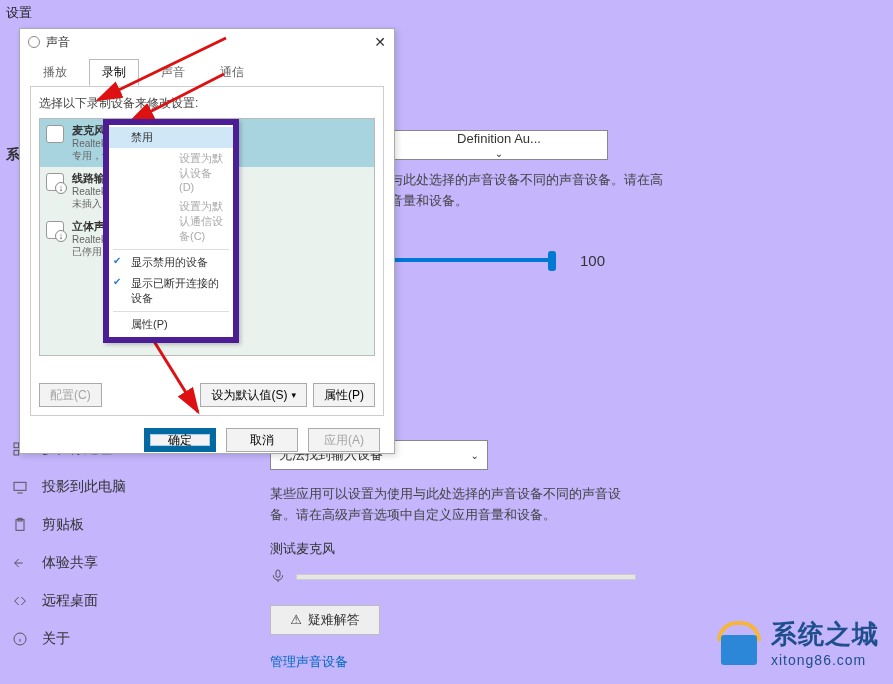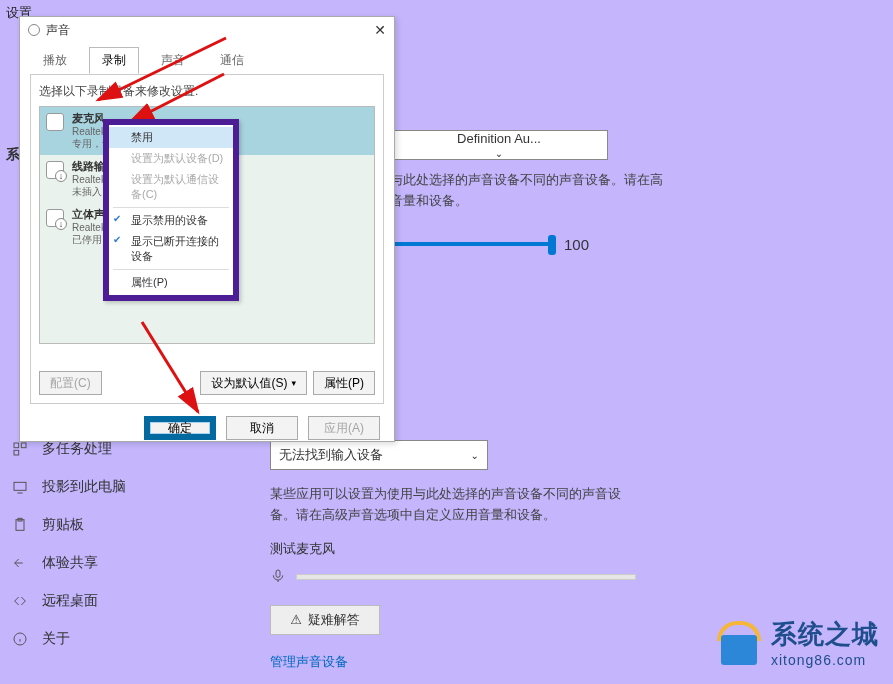--- a/index.html
+++ b/index.html
@@ -10,34 +10,34 @@
 .settings-title { position: absolute; top: 4px; left: 6px; font-size: 13px; color: #222; }
 .sidebar { position: absolute; left: 0; top: 60px; width: 240px; padding-left: 8px; }
 .sidebar-item { display: flex; align-items: center; height: 38px; gap: 14px; padding-left: 4px; color: #333; font-size: 14px; }
 .sidebar-item .icon { width: 16px; height: 16px; display: flex; align-items: center; justify-content: center; color: #555; }
 .sidebar-sys { position: absolute; left: 6px; top: 146px; font-size: 14px; font-weight: bold; }
 
 .content { position: absolute; left: 270px; top: 130px; right: 20px; }
 .dropdown { border: 1px solid #888; height: 30px; width: 218px; display: flex; align-items: center; justify-content: space-between; padding: 0 8px; background: #fff; font-size: 13px; }
 .chev { font-size: 10px; }
 .desc { font-size: 13px; color: #444; margin-top: 10px; line-height: 1.6; max-width: 370px; }
-.slider-row { margin-top: 24px; display: flex; align-items: center; gap: 10px; }
+.slider-row { margin-top: 40px; display: flex; align-items: center; gap: 26px; }
 .slider { position: relative; width: 278px; height: 4px; background: #0078d4; border-radius: 2px; }
 .slider .thumb { position: absolute; right: -2px; top: -7px; width: 8px; height: 20px; background: #0078d4; border-radius: 3px; }
 .slider-val { font-size: 15px; }
 
 .section2 { position: absolute; left: 270px; top: 440px; right: 20px; }
 .input-dd { border: 1px solid #888; height: 30px; width: 218px; display: flex; align-items: center; justify-content: space-between; padding: 0 8px; background: #fff; margin-bottom: 14px; }
 .mic-row { display: flex; align-items: center; gap: 10px; margin-top: 10px; }
 .mic-bar { flex: 0 0 340px; height: 6px; background: #e6e6e6; border: 1px solid #ccc; }
 .troubleshoot { margin-top: 18px; border: 1px solid #bbb; background: #eee; width: 110px; height: 30px; display: flex; align-items: center; justify-content: center; gap: 6px; font-size: 13px; }
 .link { color: #0067c0; margin-top: 18px; display: inline-block; font-size: 13px; }
 
 
-.dialog { position: absolute; left: 19px; top: 16px; width: 376px; height: 426px; background: #fff; border: 1px solid #aaa; box-shadow: 2px 2px 6px rgba(0,0,0,0.15); }
+.dialog { position: absolute; left: 19px; top: 28px; width: 376px; height: 426px; background: #fff; border: 1px solid #aaa; box-shadow: 2px 2px 6px rgba(0,0,0,0.15); }
 .dlg-title { display: flex; justify-content: space-between; align-items: center; height: 26px; padding: 0 8px; font-size: 12px; }
 .dlg-title .left { display:flex; align-items:center; gap:6px;}
 .dlg-title .sp-icon { width:12px; height:12px; border:1px solid #888; border-radius:50%; display:inline-block; }
 .close-x { font-size: 14px; color: #333; cursor: pointer; }
 .tabs { display: flex; gap: 9px; padding: 4px 10px 0 10px; font-size: 12px; }
 .tab { padding: 4px 12px; border: 1px solid transparent; color: #666; }
 .tab.active { border: 1px solid #bbb; border-bottom-color: #fff; background: #fff; color: #000; }
 .tab-body { margin: 0 10px 6px 10px; border: 1px solid #ccc; padding: 8px; height: 330px; position: relative; background:#fff;}
 .instr { font-size: 12px; color: #444; margin-bottom: 6px; }
 .device-list { border: 1px solid #bbb; height: 238px; background: #e9f2ec; position: relative; overflow: hidden; }
@@ -53,21 +53,21 @@
 .winbtn.disabled { color: #a5a5a5; }
 .winbtn.small-chev::after { content:" ▾"; font-size:9px; margin-left:4px;}
 .dlg-footer { display: flex; justify-content: flex-end; gap: 10px; padding: 6px 14px 10px 0; }
 .dlg-footer .winbtn { width: 72px; justify-content: center; }
 .dlg-footer .winbtn.default { border: 6px solid #0369a1; box-shadow: 0 0 0 1px #a8d1ee inset; }
 
 
 .ctxmenu { position: absolute; left: 103px; top: 119px; width: 136px; background: #fff; border: 6px solid #4c1d95; box-shadow: 2px 2px 4px rgba(0,0,0,0.2); font-size: 11px; padding: 2px 0; z-index: 50; }
 .ctxmenu .ci { padding: 3px 8px 3px 22px; position: relative; color: #333; }
 .ctxmenu .ci.highlight { background: #cfe7f7; }
-.ctxmenu .ci.disabled { color: #aaa; }
+.ctxmenu .ci.disabled { color: #aaa; margin-left: 48px; }
 .ctxmenu .ci .chk { position: absolute; left: 4px; top: 3px; color: #2e7bca; font-size: 10px; }
 .ctxmenu hr { border: none; border-top: 1px solid #ddd; margin: 2px 4px; }
 
 
 .arrow { position: absolute; pointer-events: none; }
 
 
 .watermark { position: absolute; right: 14px; bottom: 16px; display: flex; align-items: center; gap: 10px; }
 .wm-logo { width: 44px; height: 44px; position: relative; }
 .wm-logo .bld { position:absolute; left:4px; bottom:0; width:36px; height:30px; background:linear-gradient(#2d87d8,#2d87d8); border-radius:3px;}

